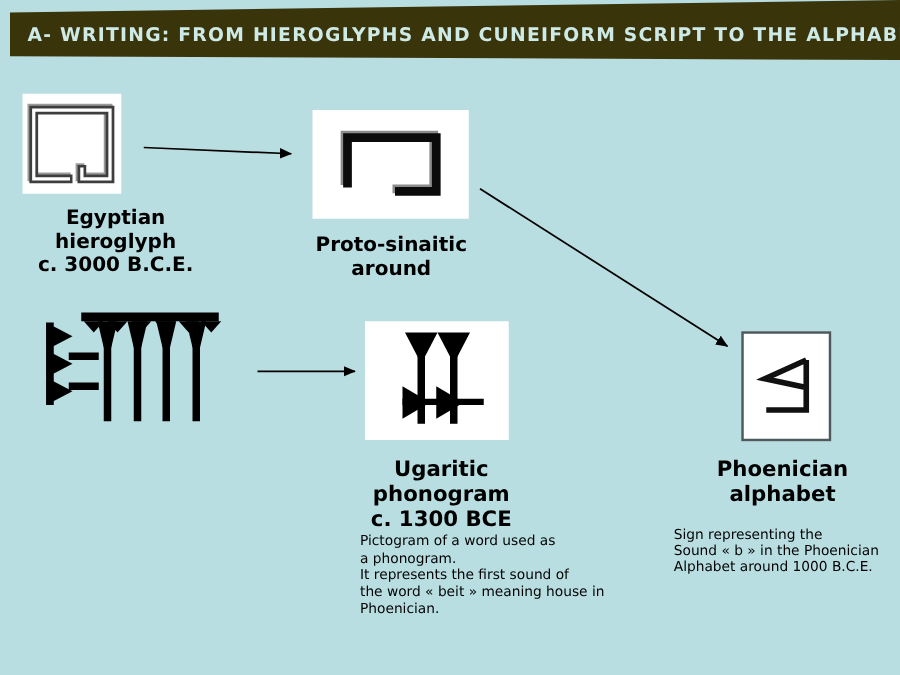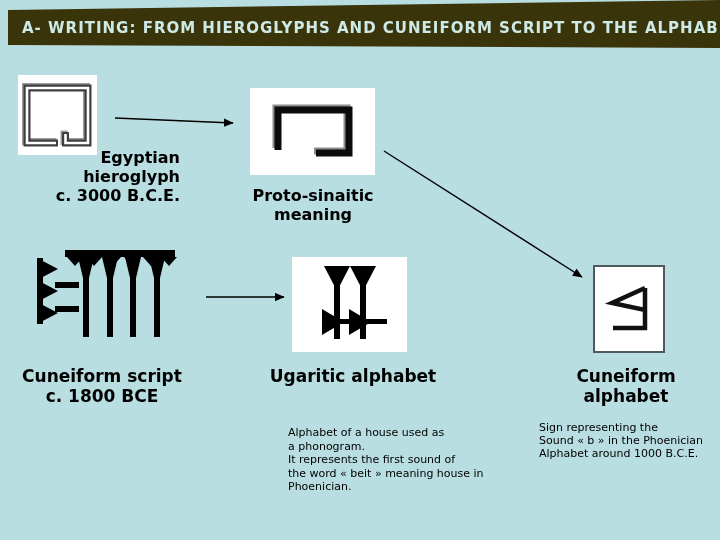--- a/index.html
+++ b/index.html
@@ -32,21 +32,21 @@
   .egy{left:18px;top:75px;width:79px;height:80px;}
   .proto{left:250px;top:88px;width:125px;height:87px;}
   .ugar{left:292px;top:257px;width:115px;height:95px;}
   .phoen{left:593px;top:265px;width:72px;height:88px;border:2px solid var(--phoenician-border);box-sizing:border-box;}
   .cunei{position:absolute;left:25px;top:240px;width:160px;height:105px;}
   .arrows{position:absolute;left:0;top:0;width:720px;height:540px;pointer-events:none;}
   .label{position:absolute;text-align:center;font-weight:bold;line-height:20px;}
   .label-sm{font-size:16px;line-height:19px;}
   .label-lg{font-size:17px;}
   .note{position:absolute;white-space:pre-line;}
-  .lbl-egy{left:5px;top:148px;width:175px;text-align:right;}
+  .lbl-egy{left:5px;top:164px;width:175px;}
   .lbl-proto{left:225px;top:186px;width:176px;}
   .lbl-cunei{left:14px;top:366px;width:176px;}
   .lbl-ugar{left:265px;top:366px;width:176px;}
   .lbl-phoen{left:536px;top:366px;width:180px;}
   .note-cunei{left:22px;top:430px;width:200px;font-size:11px;line-height:14px;}
   .note-ugar{left:288px;top:426px;width:220px;font-size:11px;line-height:13.5px;}
   .note-phoen{left:539px;top:421px;width:180px;font-size:11px;line-height:13px;}
 </style>
 </head>
 <body>
@@ -133,37 +133,34 @@
       <path d="M 50,21 L 17,36 L 50,43 L 50,21 M 50,43 L 50,61 L 18,61" fill="none" stroke="#111" stroke-width="4.5" stroke-linejoin="miter"></path>
     </svg>
   </div>
 
   <div class="label label-sm lbl-egy">
     <div>Egyptian hieroglyph</div>
     <div>c. 3000 B.C.E.</div>
   </div>
 
   <div class="label label-sm lbl-proto">
-    <div>Proto-sinaitic meaning</div>
+    <div>Proto-sinaitic around</div>
   </div>
 
-  <div class="label label-lg lbl-cunei">
-    <div>Cuneiform script</div>
-    <div>c. 1800 BCE</div>
-  </div>
 
   <div class="label label-lg lbl-ugar">
-    <div>Ugaritic alphabet</div>
+    <div>Ugaritic phonogram</div>
+    <div>c. 1300 BCE</div>
   </div>
 
   <div class="label label-lg lbl-phoen">
-    <div>Cuneiform alphabet</div>
+    <div>Phoenician alphabet</div>
   </div>
 
-  <div class="note note-ugar">Alphabet of a house used as
+  <div class="note note-ugar">Pictogram of a word used as
 a phonogram.
 It represents the first sound of
 the word « beit » meaning house in
 Phoenician.</div>
   <div class="note note-phoen">Sign representing the
 Sound « b » in the Phoenician
 Alphabet around 1000 B.C.E.</div>
 
 </div>
 

